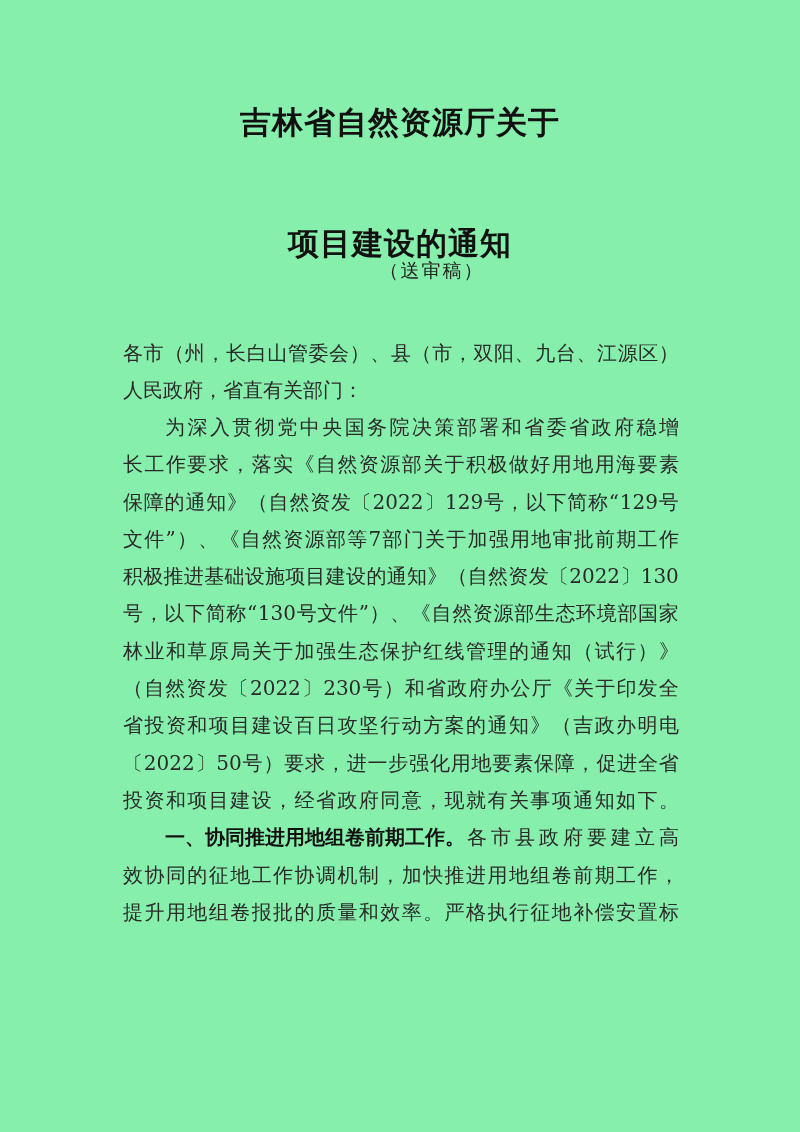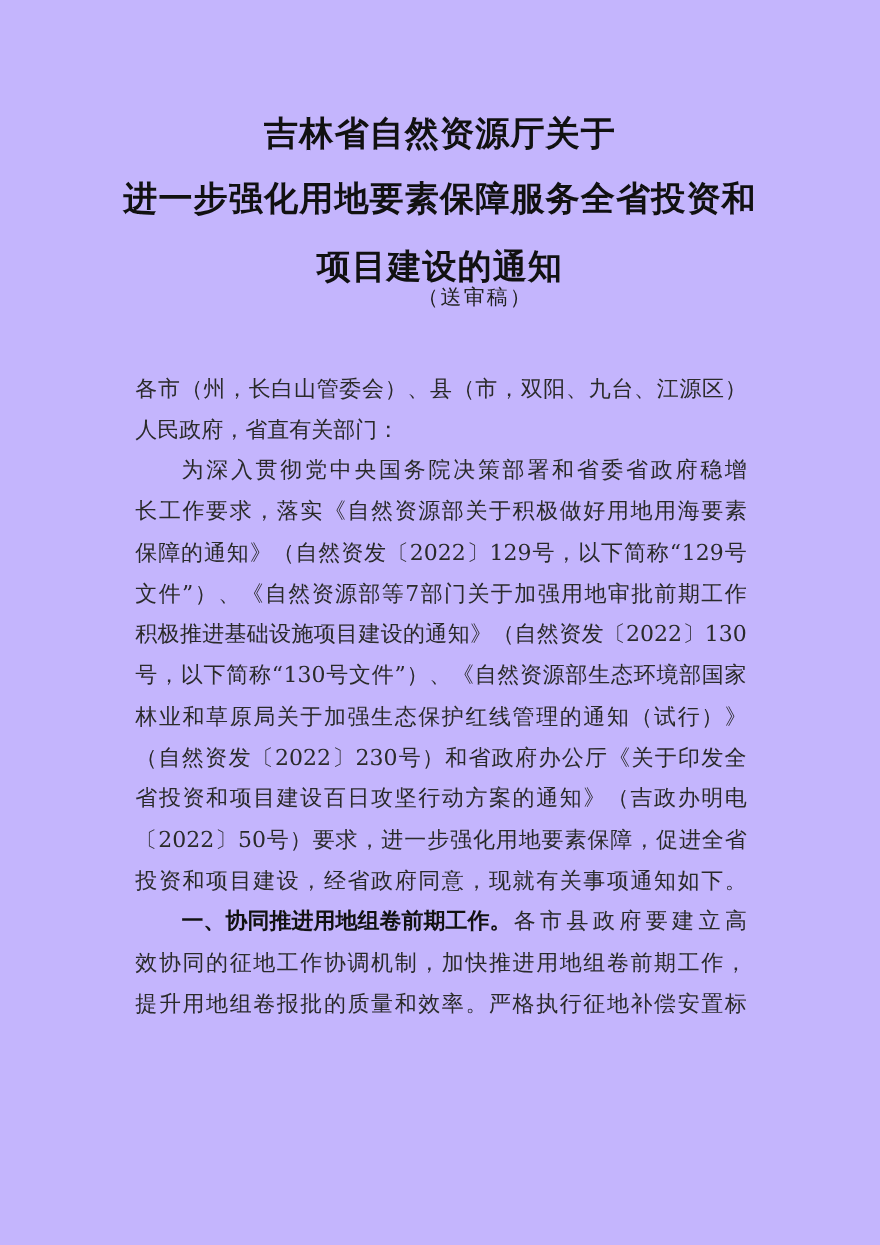--- a/index.html
+++ b/index.html
@@ -1,17 +1,17 @@
 <!DOCTYPE html>
 <html><head>
 <meta charset="utf-8">
 <style>
   html, body { margin: 0; padding: 0; background: #ffffff; }
   body { width: 800px; height: 1132px; position: relative; overflow: hidden; color: #222222; }
-  .page { position: absolute; left: 0; top: 0; width: 800px; height: 1132px; background: #c4b5fd; }
+  .page { position: absolute; left: 0; top: 0; width: 800px; height: 1132px; background: #86efac; }
   .title-line {
     position: absolute; left: 0; width: 800px; text-align: center;
     font-family: "DejaVu Serif", "Liberation Serif", serif;
     font-weight: bold; font-size: 31px; line-height: 40px; color: #111111;
     letter-spacing: 1px;
   }
   .subtitle {
     position: absolute; left: 0; width: 800px; text-align: center;
     font-family: "DejaVu Serif", "Liberation Serif", serif;
     font-size: 19px; line-height: 24px; color: #222222; letter-spacing: 2px;
@@ -30,21 +30,20 @@
     font-family: "DejaVu Sans", "Liberation Sans", sans-serif;
     font-weight: bold; color: #111111;
   }
 </style>
 </head>
 <body>
 
 <div class="page">
 
   <div class="title-line" style="top:102px;">吉林省自然资源厅关于</div>
-  <div class="title-line" style="top:161px;">进一步强化用地要素保障服务全省投资和</div>
   <div class="title-line" style="top:207px;margin-top:16px;">项目建设的通知</div>
 
   <div class="subtitle" style="top:258px;padding-left:32px;">（送审稿）</div>
 
   <div class="body-line" style="top:338px;">
       <span class="ch">各</span>
       <span class="ch">市</span>
       <span class="ch">（</span>
       <span class="ch">州</span>
       <span class="ch">，</span>

